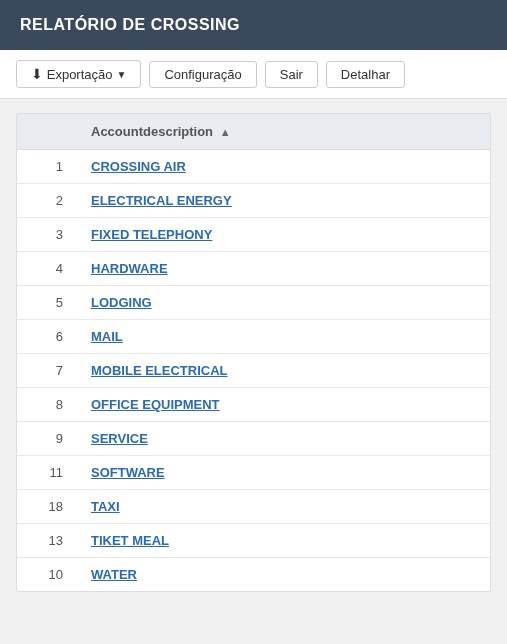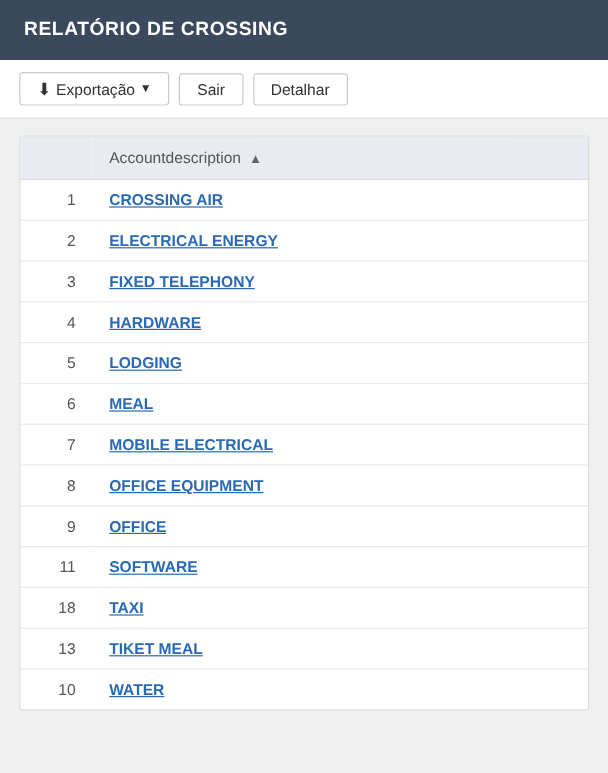--- a/index.html
+++ b/index.html
@@ -64,21 +64,21 @@
       border-collapse: collapse;
     }
     thead tr {
       background: #e8ecf0;
     }
     thead th {
       padding: 10px 14px;
       text-align: left;
       font-size: 13px;
       color: #555;
-      font-weight: normal;
+      font-weight: bold;
       border-bottom: 1px solid #ddd;
     }
     thead th.num-col {
       width: 60px;
     }
     thead th .sort-arrow {
       font-size: 11px;
       margin-left: 3px;
       color: #666;
     }
@@ -114,20 +114,23 @@
 
 <div class="header">
   <span>RELATÓRIO DE CROSSING</span>
 </div>
 
 <div class="toolbar">
   <button class="toolbar-btn export-btn">
     <span class="download-icon">⬇</span>
     <span>Exportação</span>
     <span class="chevron">▼</span>
+  </button>
+  <button class="toolbar-btn">
+    <span>Configuração</span>
   </button>
   <button class="toolbar-btn">
     <span>Sair</span>
   </button>
   <button class="toolbar-btn">
     <span>Detalhar</span>
   </button>
 </div>
 
 <div class="content">
@@ -158,33 +161,33 @@
           <tr>
             <td class="num-cell">4</td>
             <td><a href="#">HARDWARE</a></td>
           </tr>
           <tr>
             <td class="num-cell">5</td>
             <td><a href="#">LODGING</a></td>
           </tr>
           <tr>
             <td class="num-cell">6</td>
-            <td><a href="#">MEAL</a></td>
+            <td><a href="#">MAIL</a></td>
           </tr>
           <tr>
             <td class="num-cell">7</td>
             <td><a href="#">MOBILE ELECTRICAL</a></td>
           </tr>
           <tr>
             <td class="num-cell">8</td>
             <td><a href="#">OFFICE EQUIPMENT</a></td>
           </tr>
           <tr>
             <td class="num-cell">9</td>
-            <td><a href="#">OFFICE</a></td>
+            <td><a href="#">SERVICE</a></td>
           </tr>
           <tr>
             <td class="num-cell">11</td>
             <td><a href="#">SOFTWARE</a></td>
           </tr>
           <tr>
             <td class="num-cell">18</td>
             <td><a href="#">TAXI</a></td>
           </tr>
           <tr>

